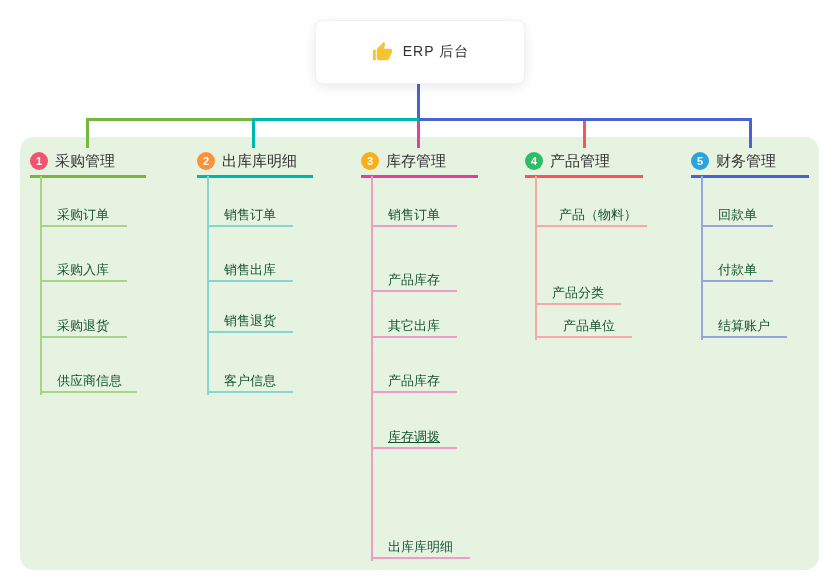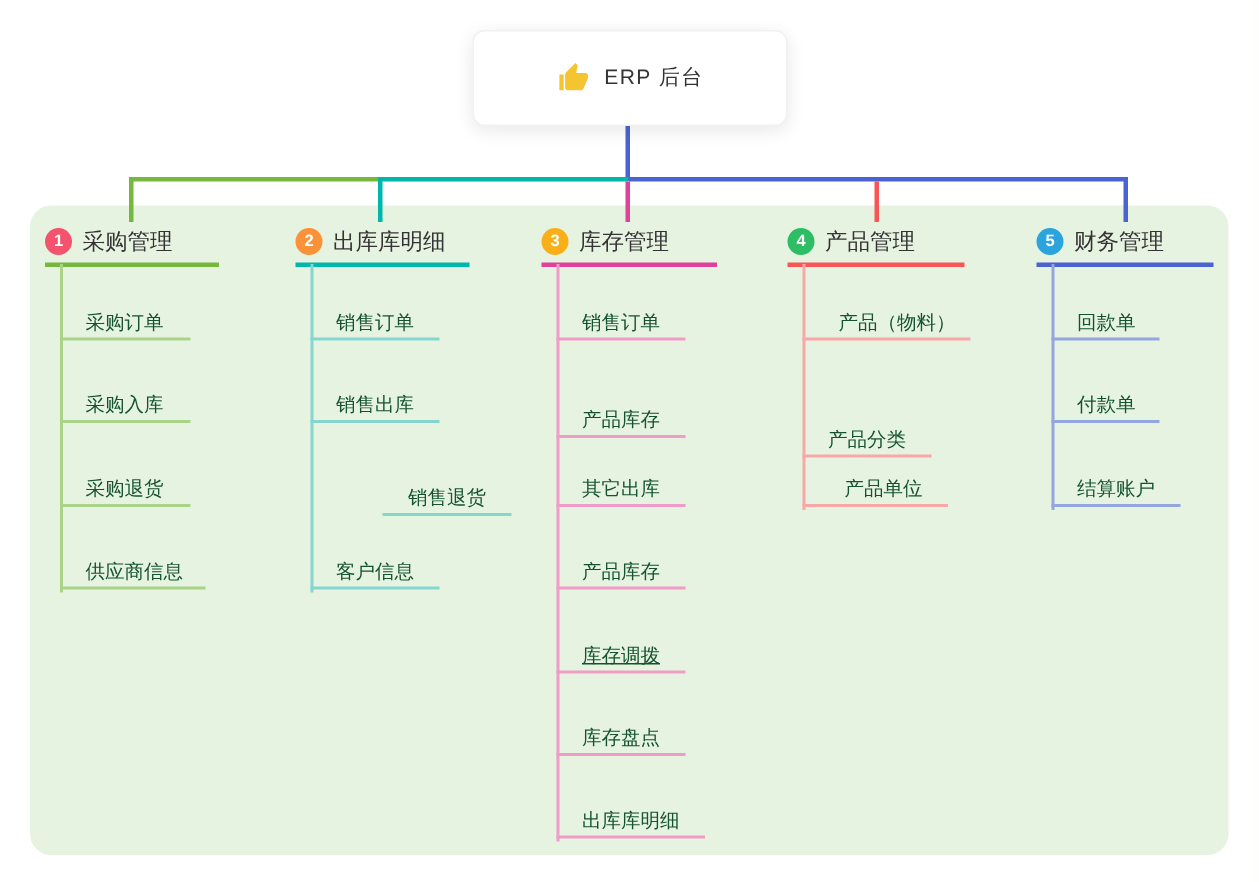--- a/index.html
+++ b/index.html
@@ -81,37 +81,36 @@
 
   <div class="branch" style="left: 197px; width: 116px; --main: #00b7ac; --light: #84d6cf;">
     <div class="bh">
       <span class="badge" style="background: rgb(251, 146, 55);">2</span>
       <span class="bh-label">出库库明细</span>
     </div>
     <div class="underline"></div>
     <div class="spine" style="height:219px;"></div>
     <div class="item" style="top:56px;width:69px;"><span>销售订单</span></div>
     <div class="item" style="top:111px;width:69px;"><span>销售出库</span></div>
-    <div class="item" style="top:173px;width:69px;margin-left:48px;"><span>销售退货</span></div>
+    <div class="item" style="top:162px;width:69px;"><span>销售退货</span></div>
     <div class="item" style="top:222px;width:69px;"><span>客户信息</span></div>
   </div>
 
   <div class="branch" style="left: 361px; width: 117px; --main: #e0419b; --light: #f09cc8;">
     <div class="bh">
       <span class="badge" style="background: rgb(249, 176, 24);">3</span>
       <span class="bh-label">库存管理</span>
     </div>
     <div class="underline"></div>
     <div class="spine" style="height:385px;"></div>
     <div class="item" style="top:56px;width:69px;"><span>销售订单</span></div>
     <div class="item" style="top:111px;width:69px;margin-top:10px;"><span>产品库存</span></div>
     <div class="item" style="top:167px;width:69px;"><span>其它出库</span></div>
     <div class="item" style="top:222px;width:69px;"><span>产品库存</span></div>
     <div class="item" style="top:278px;width:69px;text-decoration:underline;"><span>库存调拨</span></div>
-    <div class="item" style="top:333px;width:69px;"><span>库存盘点</span></div>
     <div class="item" style="top:388px;width:82px;"><span>出库库明细</span></div>
   </div>
 
   <div class="branch" style="left: 525px; width: 118px; --main: #f75556; --light: #f9a8a8;">
     <div class="bh">
       <span class="badge" style="background: rgb(45, 189, 100);">4</span>
       <span class="bh-label">产品管理</span>
     </div>
     <div class="underline"></div>
     <div class="spine" style="height:164px;"></div>

